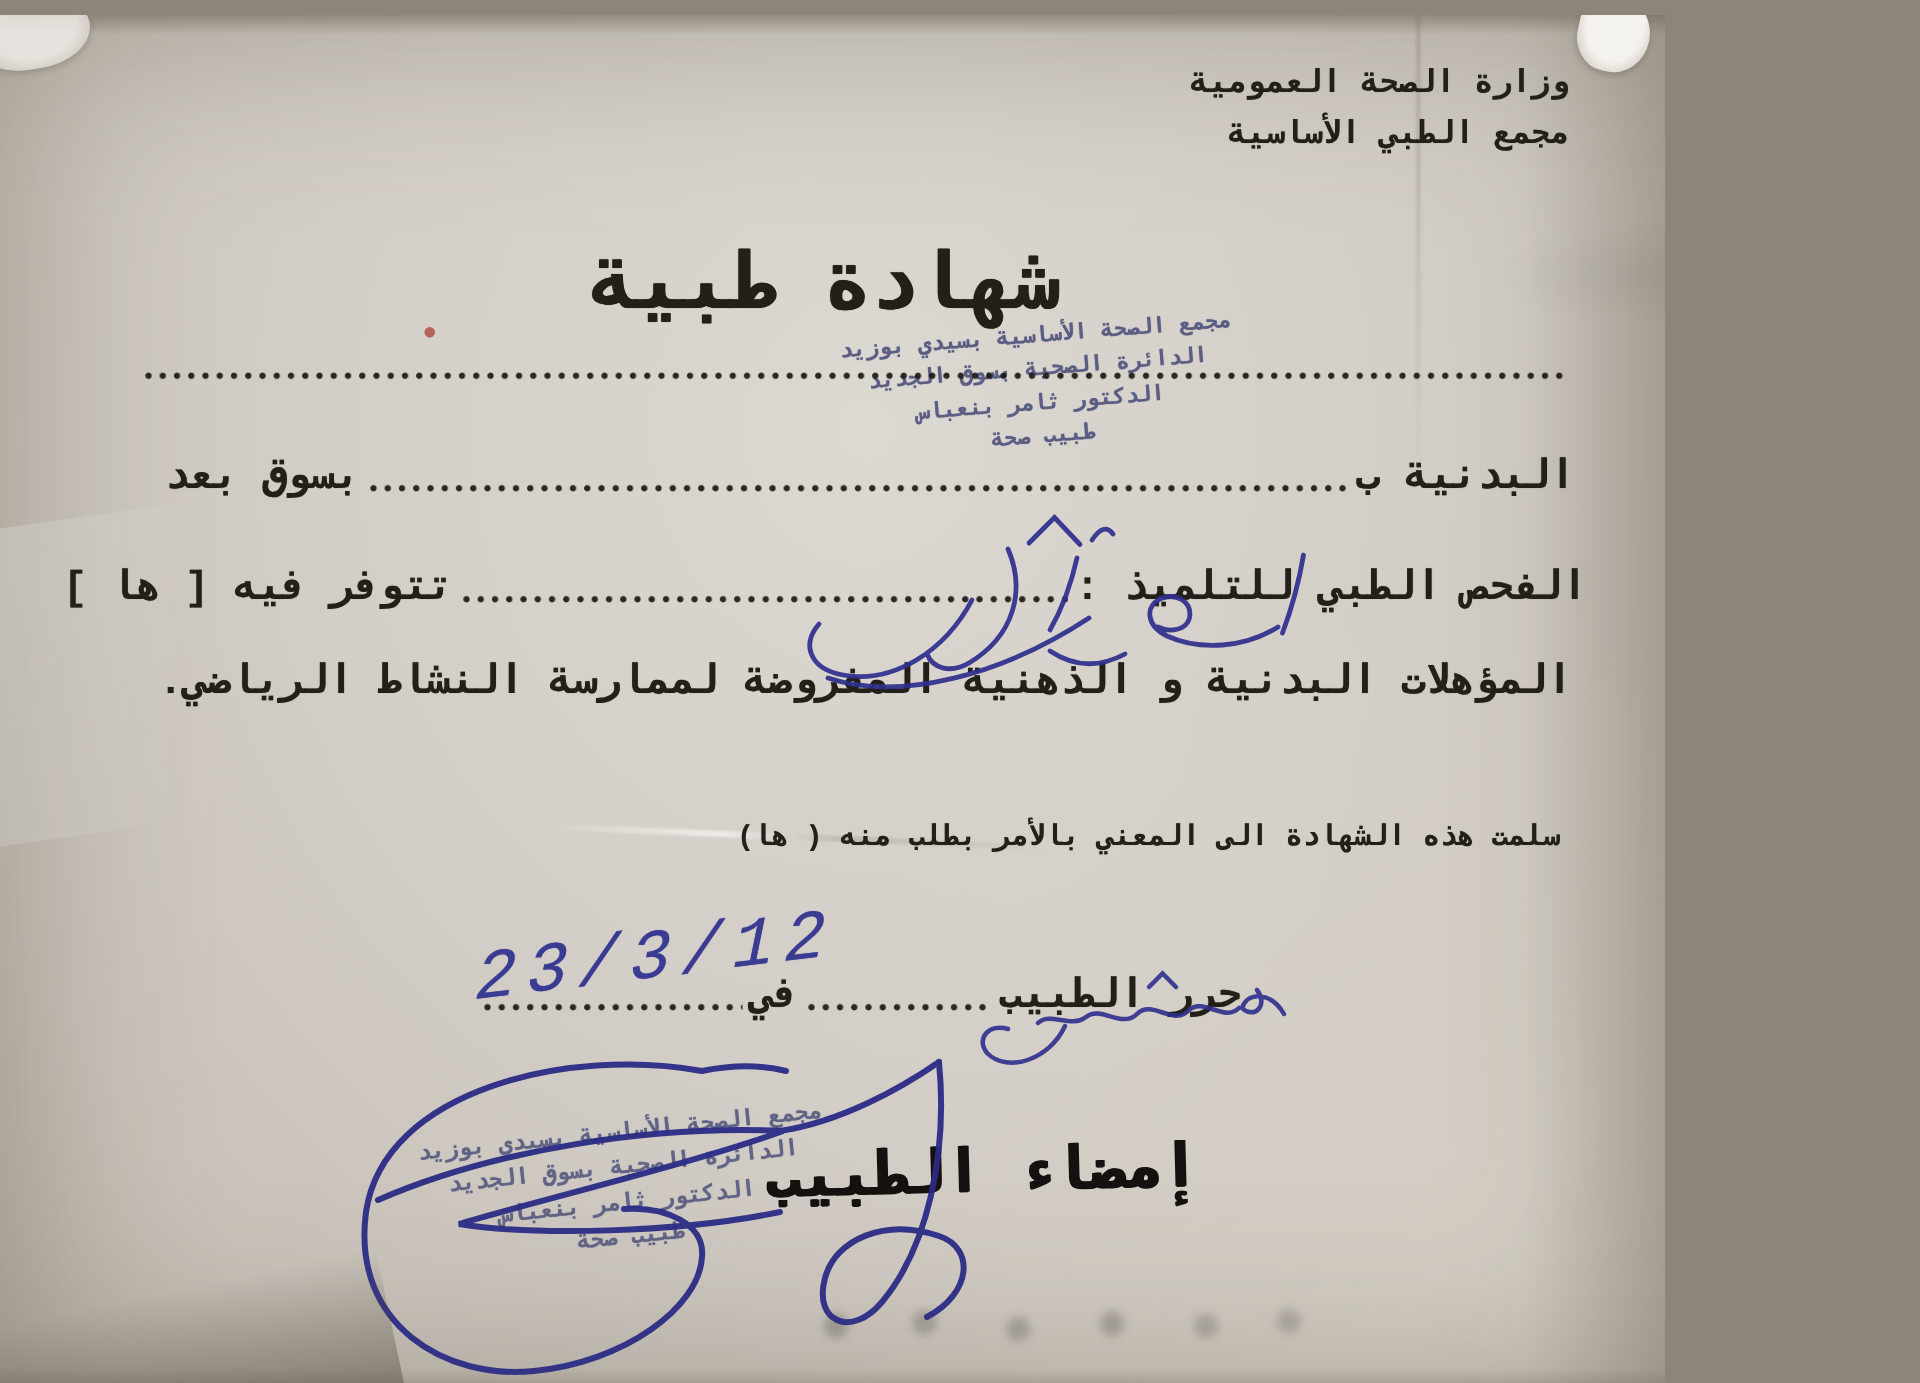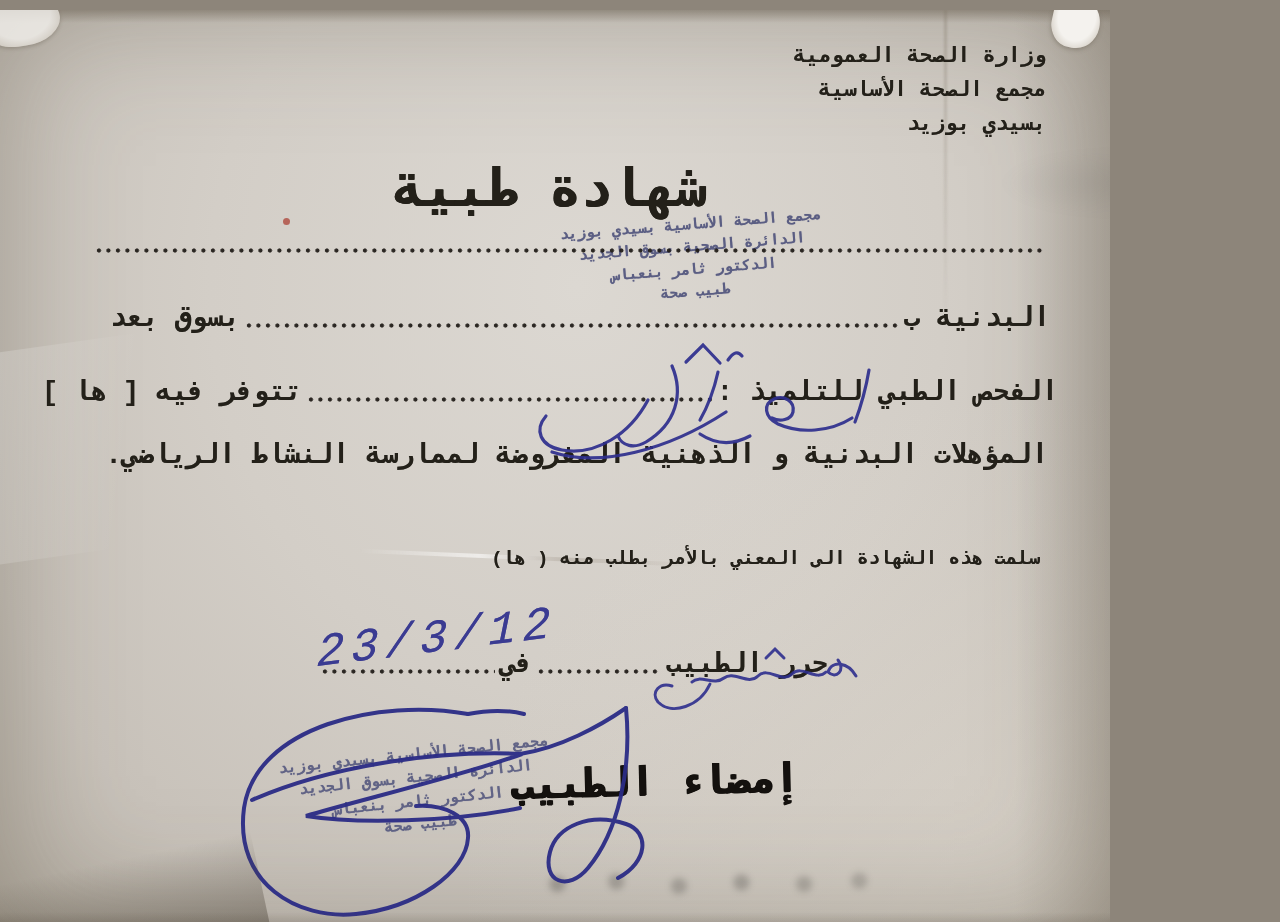--- a/index.html
+++ b/index.html
@@ -89,22 +89,21 @@
   <div class="abs torn t1"></div>
   <div class="abs torn t2"></div>
   <div class="abs torn t3"></div>
   <div class="abs staple"></div>
   <div class="abs ghost-bleed"></div>
   <div class="abs ghost-letters"></div>
   <div class="abs red-speck"></div>
 
   <div class="abs letterhead print">
     <div>وزارة الصحة العمومية</div>
-    <div>مجمع الصحة الأساسية</div>
-    <div>بسيدي بوزيد</div>
+    <div>مجمع الطبي الأساسية</div>
   </div>
 
   <div class="abs doc-title print">شهادة طبية</div>
 
   <div class="abs stamp s1">
     <div>مجمع الصحة الأساسية بسيدي بوزيد</div>
     <div>الدائرة الصحية بسوق الجديد</div>
     <div>الدكتور ثامر بنعباس</div>
     <div>طبيب صحة</div>
   </div>

